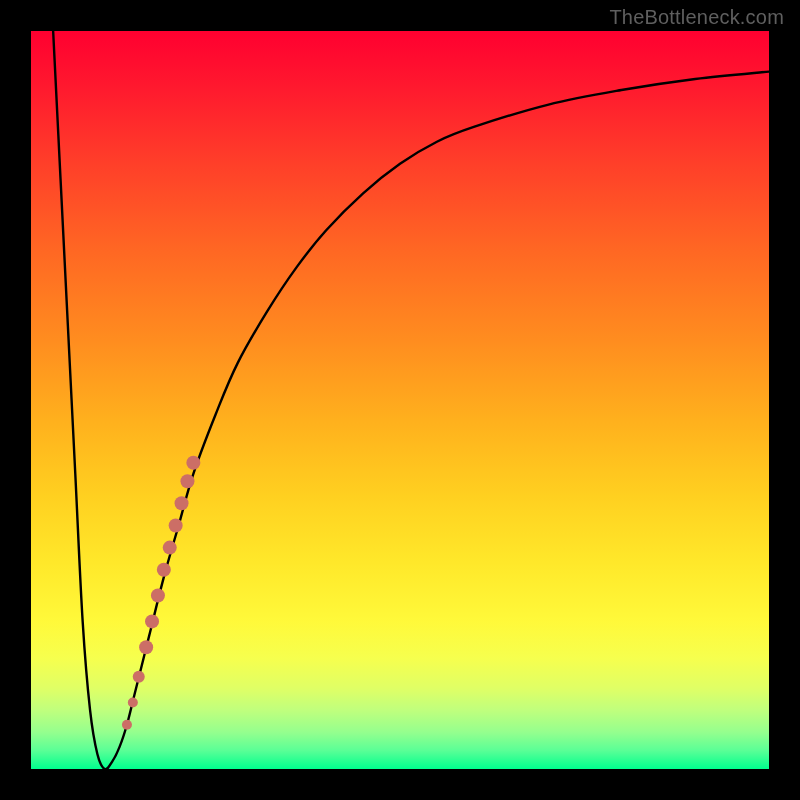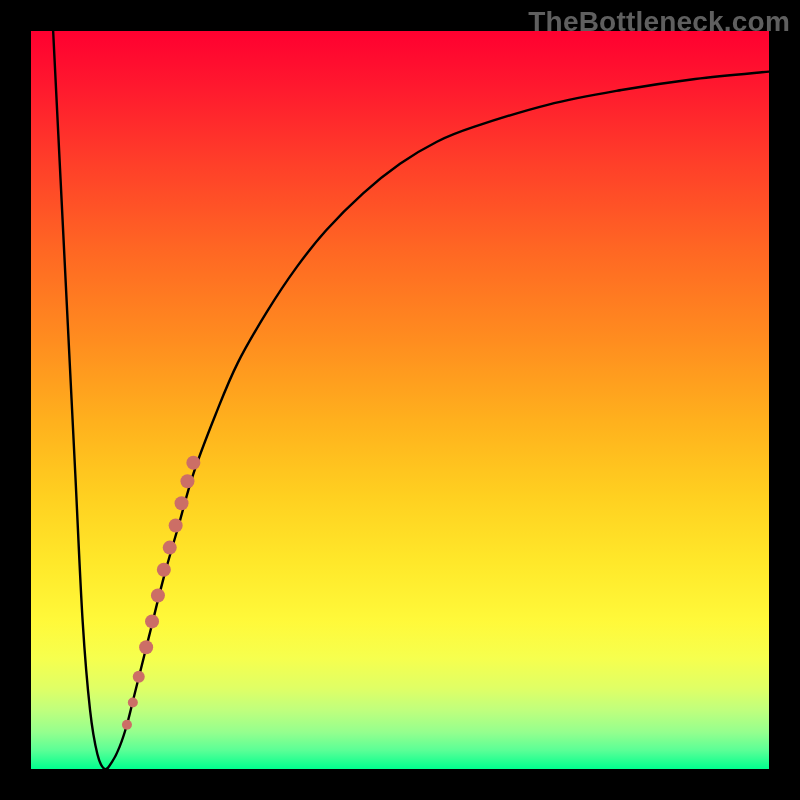--- a/index.html
+++ b/index.html
@@ -38,24 +38,24 @@
       #e0ff65 89%,
       #c0ff7d 92%,
       #95ff8e 95%,
       #5aff96 97.5%,
       #00ff8e 100%
     );
   }
   .watermark {
     position: absolute;
     top: 6px;
-    right: 10px;
+    right: 16px;
     color: #5f5f5f;
-    font-size: 28px;
-    font-weight: 700;
+    font-size: 20px;
+    font-weight: 400;
     letter-spacing: 0.2px;
     user-select: none;
   }
   svg.curve {
     position: absolute;
     left: 31px;
     top: 31px;
     width: 738px;
     height: 738px;
     overflow: visible;

